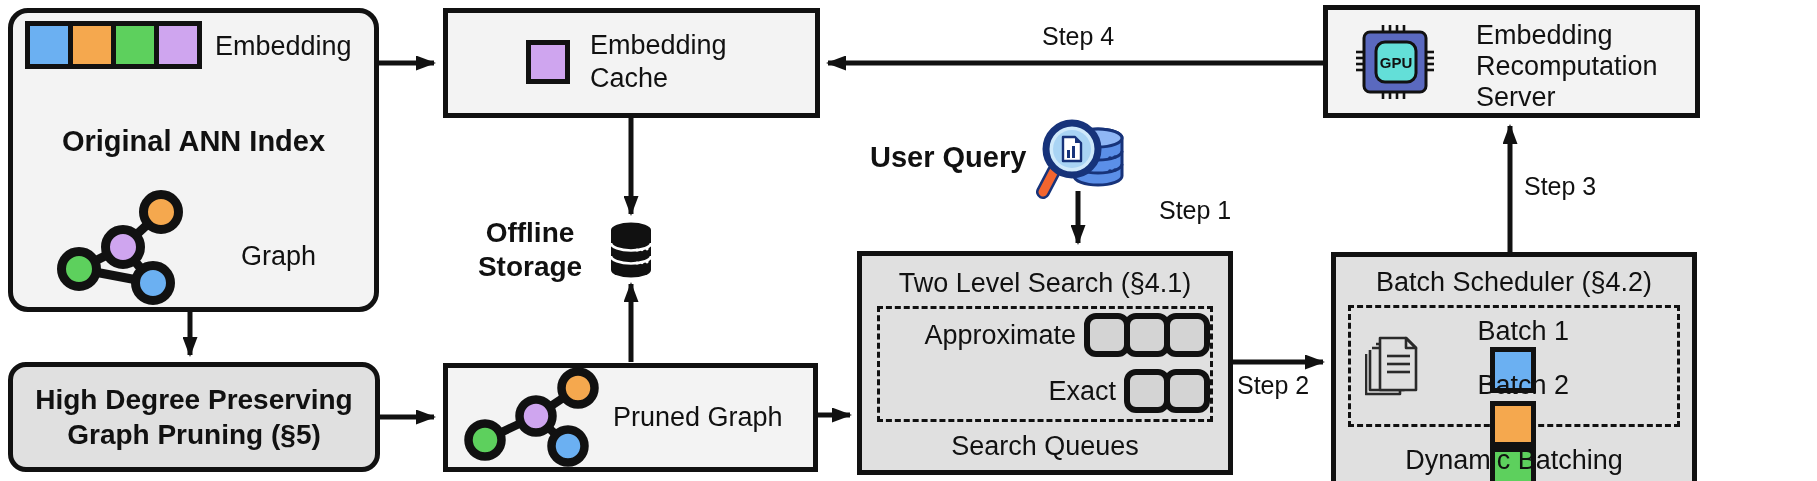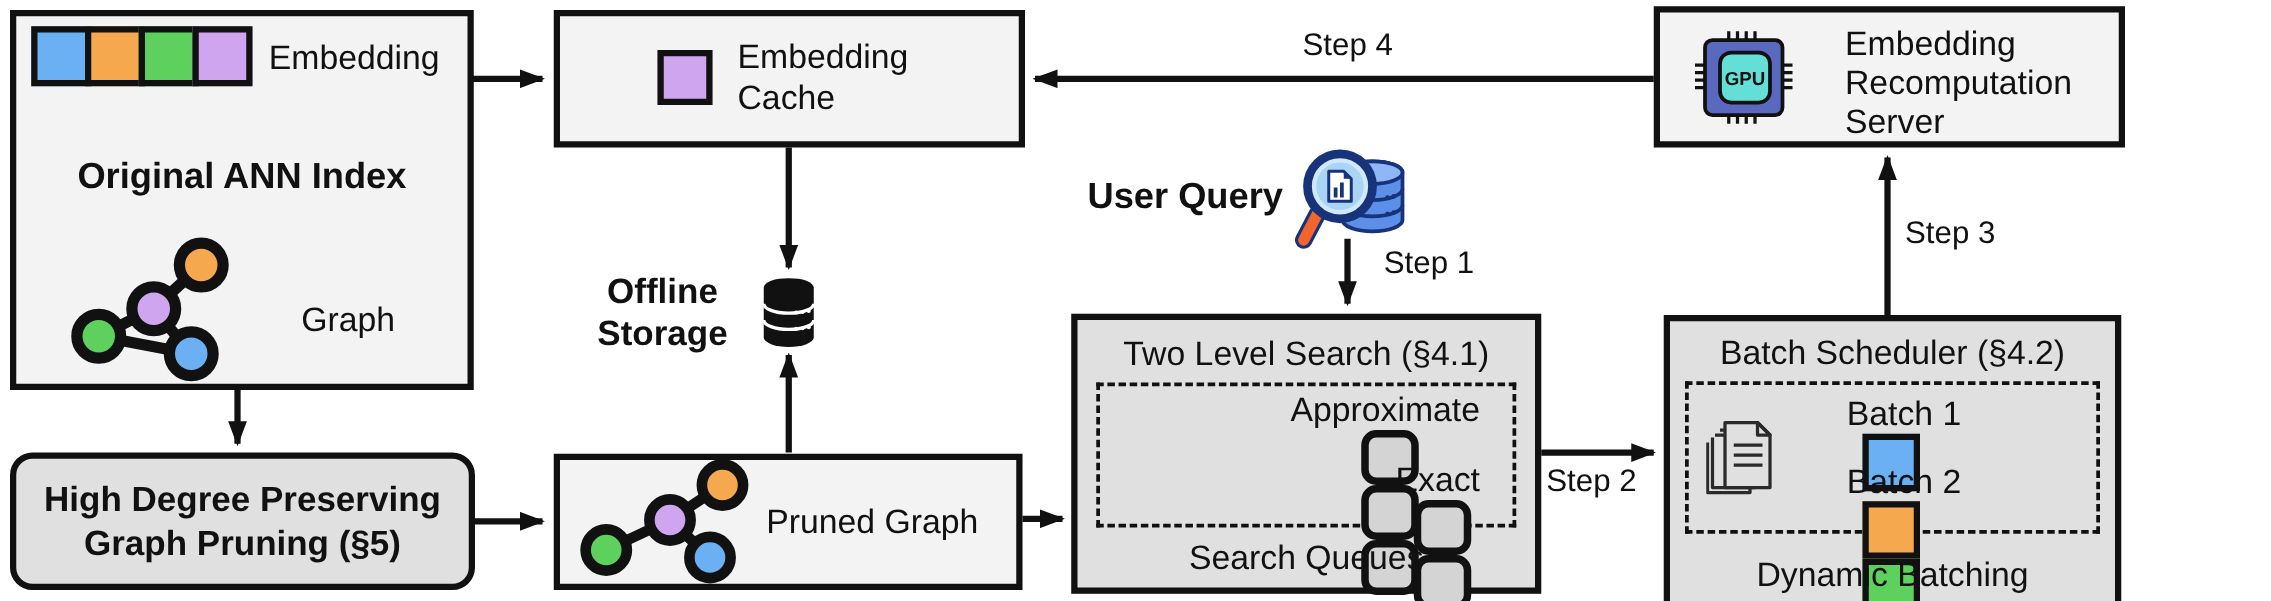--- a/index.html
+++ b/index.html
@@ -13,39 +13,39 @@
   .t28b{font-size:28px;font-weight:bold;}
   .t29b{font-size:29px;font-weight:bold;}
   .t27b{font-size:27px;font-weight:normal;}
   .t25b{font-size:25px;font-weight:normal;}
   .center{left:0;right:0;text-align:center;}
   
   .strip{display:flex;}
   .sq{width:48px;height:48px;border:5px solid #111;box-sizing:border-box;margin-left:-5px;}
   .sq:first-child{margin-left:0;}
   
-  .qrow{position:absolute;right:12px;display:flex;align-items:center;flex-direction:column;}
+  .qrow{position:absolute;right:0;display:flex;align-items:center;}
   .qsq{width:46px;height:44px;border:6px solid #111;border-radius:12px;background:#d4d4d4;box-sizing:border-box;margin-left:-6px;}
   .qsq:first-child{margin-left:0;}
   .qlabel{margin-right:14px;}
   
   .brow{position:absolute;left:100px;display:flex;align-items:center;flex-direction:column;}
   .blabel{width:118px;text-align:right;margin-right:10px;}
   .bsq{width:46px;height:46px;border:5px solid #111;box-sizing:border-box;margin-left:-5px;}
   .bsq:first-child{margin-left:0;}
   .dashed{position:absolute;border:3px dashed #111;box-sizing:border-box;}
   svg{display:block;}
   .arrowlayer{position:absolute;inset:0;pointer-events:none;}
 </style>
 </head>
 <body>
 
 <div id="canvas">
 
-  <div class="box light" style="left:8px;top:8px;width:371px;height:304px;">
+  <div class="box light" style="left:8px;top:8px;width:371px;height:304px;border-radius:20px;">
     <div class="abs strip" style="left:12px;top:8px;">
       <div class="sq" style="background: rgb(107, 176, 242);"></div>
       <div class="sq" style="background: rgb(245, 168, 78);"></div>
       <div class="sq" style="background: rgb(93, 208, 93);"></div>
       <div class="sq" style="background: rgb(207, 165, 239);"></div>
     </div>
     <div class="abs t27" style="left:202px;top:18px;">Embedding</div>
     <div class="abs t29b center" style="top:112px;">Original ANN Index</div>
     <svg class="abs" style="left:28px;top:172px;" width="165" height="122" viewBox="0 0 165 122">
       <g stroke="#111" stroke-width="9">
@@ -197,21 +197,21 @@
     <circle cx="36" cy="33" r="19" fill="#a9d4f4"></circle>
 
     <g>
       <path d="M27,21 h12 l6,6 v18 h-18 z" fill="#fff" stroke="#17337a" stroke-width="2.4" stroke-linejoin="round"></path>
       <path d="M39,21 l6,6 h-6 z" fill="#17337a"></path>
       <rect x="31" y="34" width="3" height="8" fill="#17337a"></rect>
       <rect x="36" y="30" width="3" height="12" fill="#17337a"></rect>
     </g>
   </svg>
 
-  <div class="abs t25b" style="left:1107px;top:196px;">Step 1</div>
+  <div class="abs t25b" style="left:1159px;top:196px;">Step 1</div>
   <div class="abs t25b" style="left:1237px;top:330px;margin-top:41px;">Step 2</div>
   <div class="abs t25b" style="left:1524px;top:172px;">Step 3</div>
   <div class="abs t25b" style="left:1042px;top:22px;">Step 4</div>
 
   <svg class="arrowlayer" width="1817" height="481" viewBox="0 0 1817 481">
     <defs>
       <marker id="ah" viewBox="0 0 4 3" markerWidth="4" markerHeight="3" refX="3.6" refY="1.5" orient="auto" markerUnits="strokeWidth">
         <path d="M0,0 L4,1.5 L0,3 Z" fill="#111"></path>
       </marker>
     </defs>

